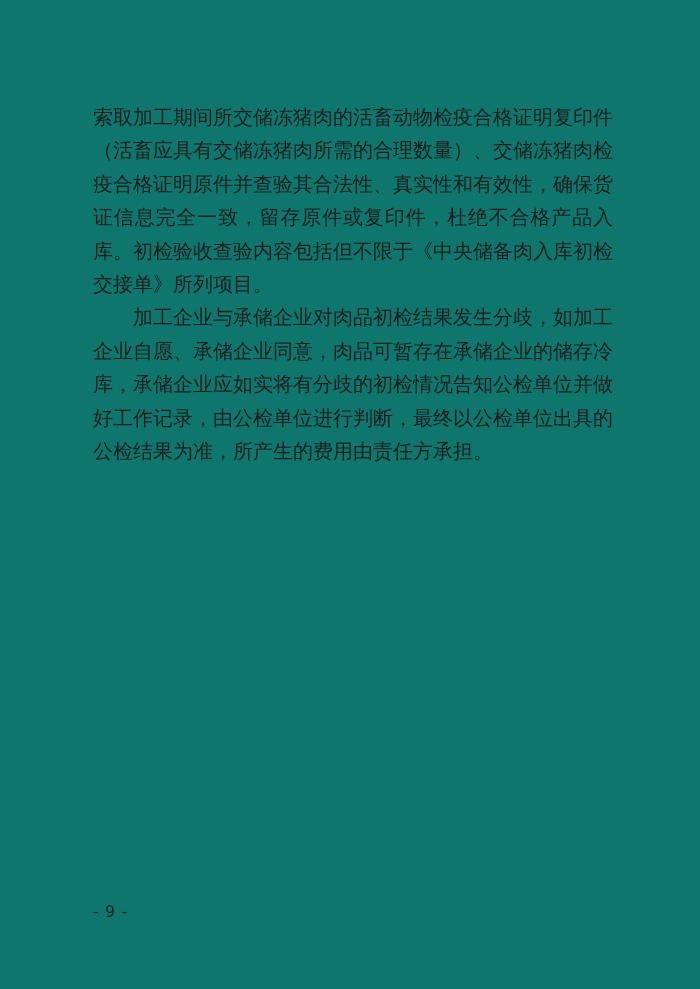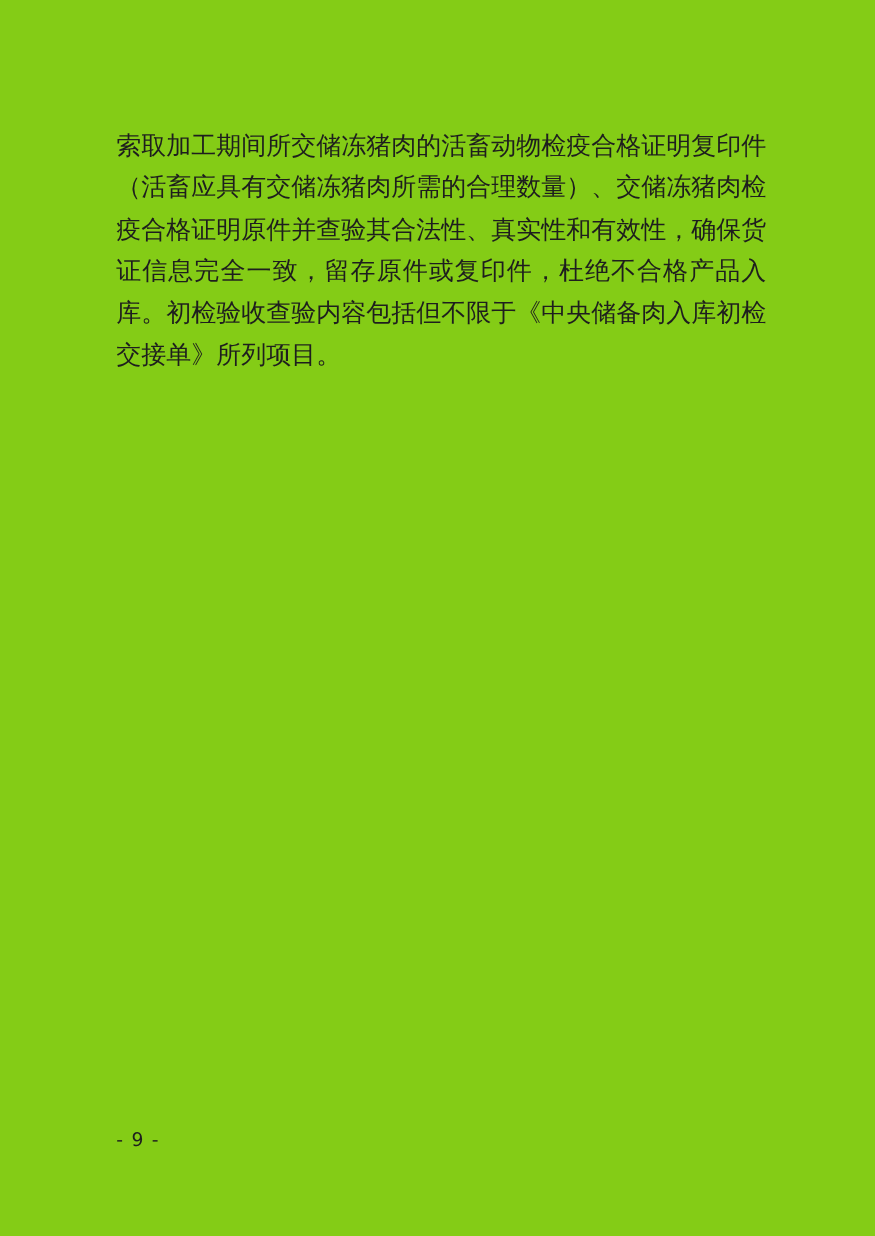--- a/index.html
+++ b/index.html
@@ -5,21 +5,21 @@
   html, body {
     margin: 0;
     padding: 0;
     background: #e8e8e8;
   }
   .page {
     position: relative;
     width: 700px;
     height: 989px;
     margin: 0 auto;
-    background: #84cc16;
+    background: #0f766e;
     overflow: hidden;
     font-family: "Liberation Serif", "DejaVu Serif", serif;
   }
   .content {
     position: absolute;
     left: 93px;
     top: 101px;
     width: 520px;
     color: #1e1e1e;
     font-size: 20px;
@@ -43,15 +43,16 @@
     font-size: 15px;
     letter-spacing: 1px;
   }
 </style>
 </head>
 <body>
 
 <div class="page">
   <div class="content">
     <p>索取加工期间所交储冻猪肉的活畜动物检疫合格证明复印件（活畜应具有交储冻猪肉所需的合理数量）、交储冻猪肉检疫合格证明原件并查验其合法性、真实性和有效性，确保货证信息完全一致，留存原件或复印件，杜绝不合格产品入库。初检验收查验内容包括但不限于《中央储备肉入库初检交接单》所列项目。</p>
+    <p class="indent">加工企业与承储企业对肉品初检结果发生分歧，如加工企业自愿、承储企业同意，肉品可暂存在承储企业的储存冷库，承储企业应如实将有分歧的初检情况告知公检单位并做好工作记录，由公检单位进行判断，最终以公检单位出具的公检结果为准，所产生的费用由责任方承担。</p>
   </div>
   <div class="page-number">- 9 -</div>
 </div>
 
 </body></html>

